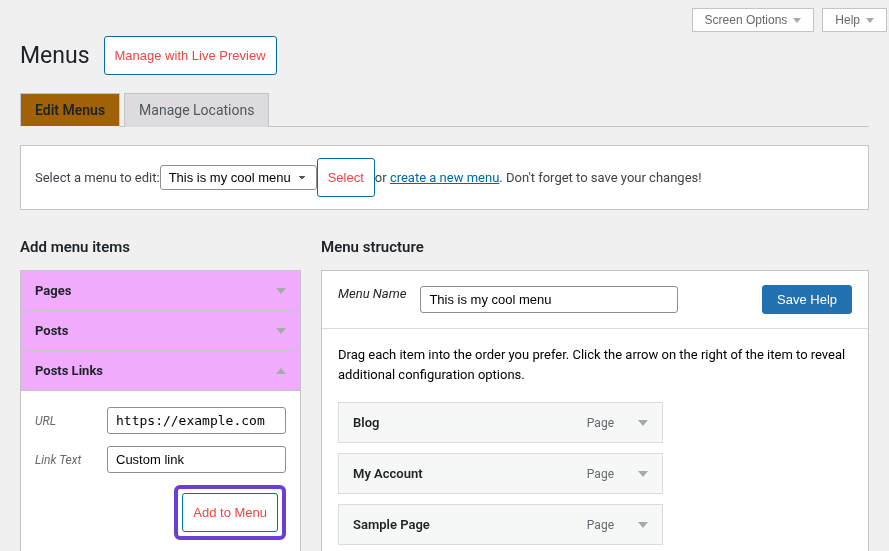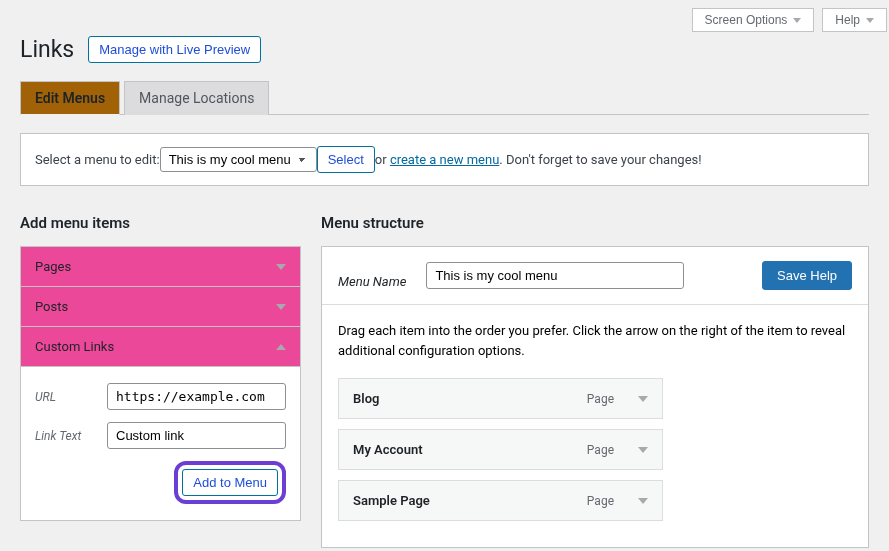--- a/index.html
+++ b/index.html
@@ -3,44 +3,44 @@
 <meta charset="utf-8">
 <style>
 *{box-sizing:border-box;margin:0;padding:0}
 body{font-family:-apple-system,BlinkMacSystemFont,"Segoe UI",Roboto,sans-serif;font-size:13px;color:#3c434a;background:#f0f0f1;width:889px}
 .wrap{padding:0 20px}
 .top-bar{display:flex;justify-content:flex-end;gap:8px;padding-top:8px;padding-right:2px}
 .screen-btn{background:#fff;border:1px solid #c3c4c7;padding:4px 12px;font-size:12px;color:#646970;cursor:pointer;display:flex;align-items:center;gap:6px}
 .tri{display:inline-block;width:0;height:0;border-left:4px solid transparent;border-right:4px solid transparent;border-top:5px solid #a7aaad}
 .header{display:flex;align-items:center;gap:14px;margin-top:4px;margin-bottom:18px}
 .header h1{font-size:23px;font-weight:400;color:#1d2327}
-.btn-outline{background:#fff;border:1px solid #0071a1;color:#1d4ed8;padding:5px 10px;font-size:13px;cursor:pointer;border-radius:3px}
+.btn-outline{background:#fff;border:1px solid #0071a1;color:#ef4444;padding:11px 10px;font-size:13px;cursor:pointer;border-radius:3px}
 .tab-wrapper{display:flex;border-bottom:1px solid #c3c4c7;margin-bottom:18px}
 .tab{padding:8px 14px;background:#dcdcde;border:1px solid #c3c4c7;border-bottom:none;margin-right:4px;color:#50575e;cursor:pointer;font-size:14px;margin-bottom:-1px}
 .tab.active{background:#a16207;border-bottom:1px solid #f0f0f1;color:#1d2327;font-weight:600}
 .select-row{background:#fff;border:1px solid #c3c4c7;padding:12px 14px;display:flex;align-items:center;flex-wrap:wrap;margin-bottom:28px}
 select{padding:4px 24px 4px 8px;border:1px solid #8c8f94;border-radius:3px;background:#fff;font-size:13px;appearance:none;background-image:linear-gradient(45deg,transparent 50%,#555 50%),linear-gradient(135deg,#555 50%,transparent 50%);background-position:calc(100% - 14px) center,calc(100% - 10px) center;background-size:4px 4px,4px 4px;background-repeat:no-repeat}
 a.link{color:#0369a1;text-decoration:underline;cursor:pointer}
 .cols{display:flex;gap:20px;align-items:flex-start}
 .col-left{width:281px;flex-shrink:0}
 .col-right{flex:1}
 h3{font-size:15px;font-weight:600;color:#1d2327;margin-bottom:14px}
 .accordion{border:1px solid #c3c4c7;border-bottom:none}
-.acc-head{background:#ec4899;border-bottom:1px solid #c3c4c7;padding:12px 14px;display:flex;justify-content:space-between;align-items:center;cursor:pointer;font-weight:400;color:#1d2327}
+.acc-head{background:#f0abfc;border-bottom:1px solid #c3c4c7;padding:12px 14px;display:flex;justify-content:space-between;align-items:center;cursor:pointer;font-weight:700;color:#1d2327}
 .tri-d{width:0;height:0;border-left:5px solid transparent;border-right:5px solid transparent;border-top:6px solid #a7aaad}
 .tri-u{width:0;height:0;border-left:5px solid transparent;border-right:5px solid transparent;border-bottom:6px solid #a7aaad}
 .acc-body{background:#fff;border-bottom:1px solid #c3c4c7;padding:16px 14px}
 .form-row{display:flex;align-items:center;margin-bottom:12px}
 .form-row label{width:72px;font-style:italic;color:#646970;font-size:12px}
 .form-row input{flex:1;padding:5px 8px;border:1px solid #8c8f94;border-radius:3px;font-size:13px;min-width:0}
 .url-input{font-family:Menlo,Consolas,monospace}
-.add-wrap{display:flex;justify-content:flex-end;margin-top:8px;padding:4px;border:4px solid #6b3fd4;border-radius:12px;width:fit-content;margin-left:auto}
+.add-wrap{display:flex;justify-content:flex-end;margin-top:8px;padding:4px;border:4px solid #6b3fd4;border-radius:6px;width:fit-content;margin-left:auto}
 .menu-panel{background:#fff;border:1px solid #c3c4c7}
 .panel-head{padding:14px 16px;border-bottom:1px solid #dcdcde;display:flex;align-items:center;justify-content:space-between;gap:14px}
-.panel-head-left{display:flex;align-items:flex-end;gap:20px}
+.panel-head-left{display:flex;align-items:flex-start;gap:14px}
 .panel-head label{font-style:italic;color:#1d2327;font-size:13px}
 .panel-head input{padding:5px 8px;border:1px solid #8c8f94;border-radius:3px;font-size:13px;width:258px}
 .btn-primary{background:#2271b1;border:1px solid #2271b1;color:#fff;padding:6px 14px;font-size:13px;border-radius:3px;cursor:pointer}
 .panel-body{padding:16px}
 .instr{color:#000000;margin-bottom:18px;line-height:1.5}
 .menu-item{background:#f6f7f7;border:1px solid #dcdcde;padding:12px 14px;display:flex;justify-content:space-between;align-items:center;margin-bottom:10px;cursor:move;width:325px}
 .menu-item .title{font-weight:600;color:#1d2327}
 .menu-item .meta{display:flex;align-items:center;gap:24px;color:#646970;font-size:12px}
 </style>
 </head>
@@ -52,21 +52,21 @@
       <span class="tri"></span>
     </button>
   <button class="screen-btn">
       <span>Help</span>
       <span class="tri"></span>
     </button>
 </div>
 
 <div class="wrap">
   <div class="header">
-    <h1>Links</h1>
+    <h1>Menus</h1>
     <button class="btn-outline">Manage with Live Preview</button>
   </div>
 
   <div class="tab-wrapper">
     <div class="tab active">Edit Menus</div>
     <div class="tab">Manage Locations</div>
   </div>
 
   <div class="select-row">
     <span>Select a menu to edit:</span>
@@ -81,21 +81,21 @@
       <div class="accordion">
         <div class="acc-head">
             <span>Pages</span>
             <span class="tri-d"></span>
           </div>
         <div class="acc-head">
             <span>Posts</span>
             <span class="tri-d"></span>
           </div>
         <div class="acc-head">
-            <span>Custom Links</span>
+            <span>Posts Links</span>
             <span class="tri-u"></span>
           </div>
         <div class="acc-body">
           <div class="form-row">
             <label>URL</label>
             <input class="url-input" value="https://example.com" style="">
           </div>
           <div class="form-row">
             <label>Link Text</label>
             <input value="Custom link" style="">

